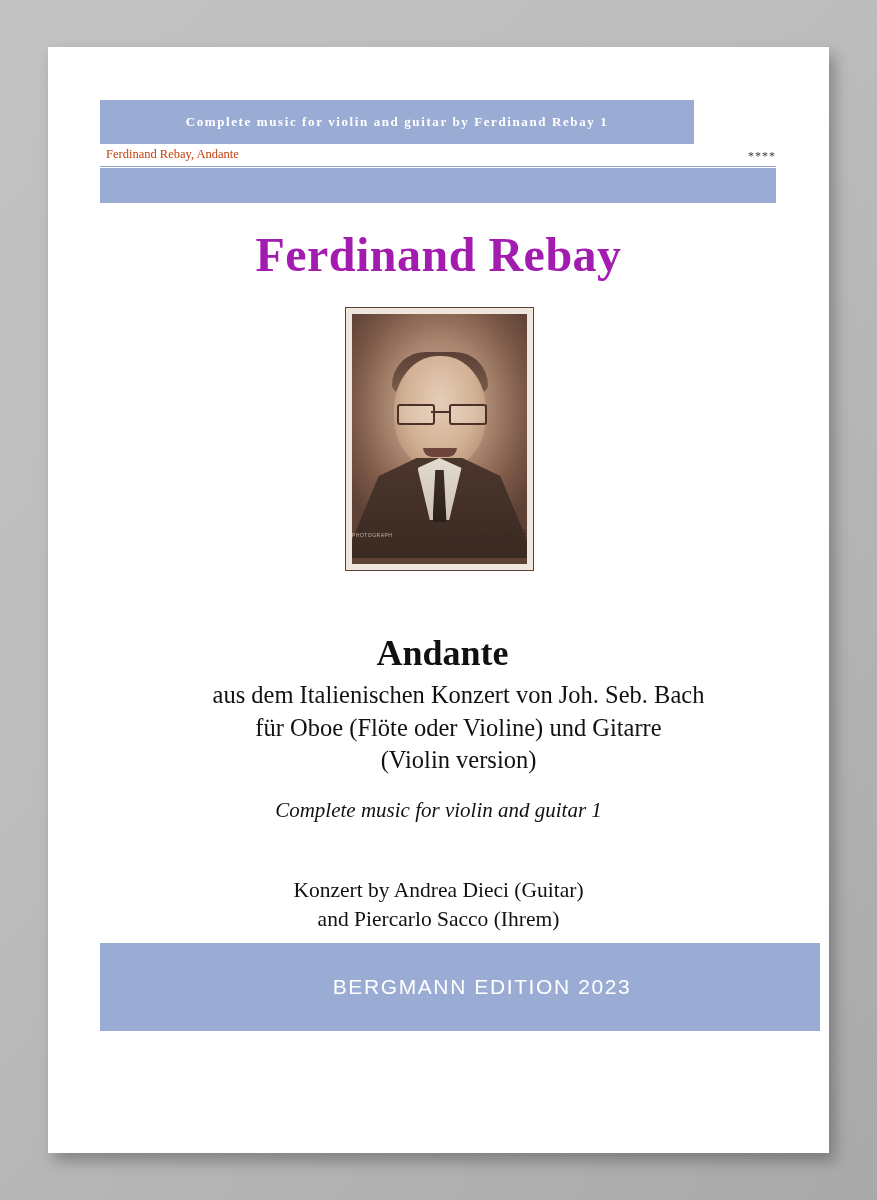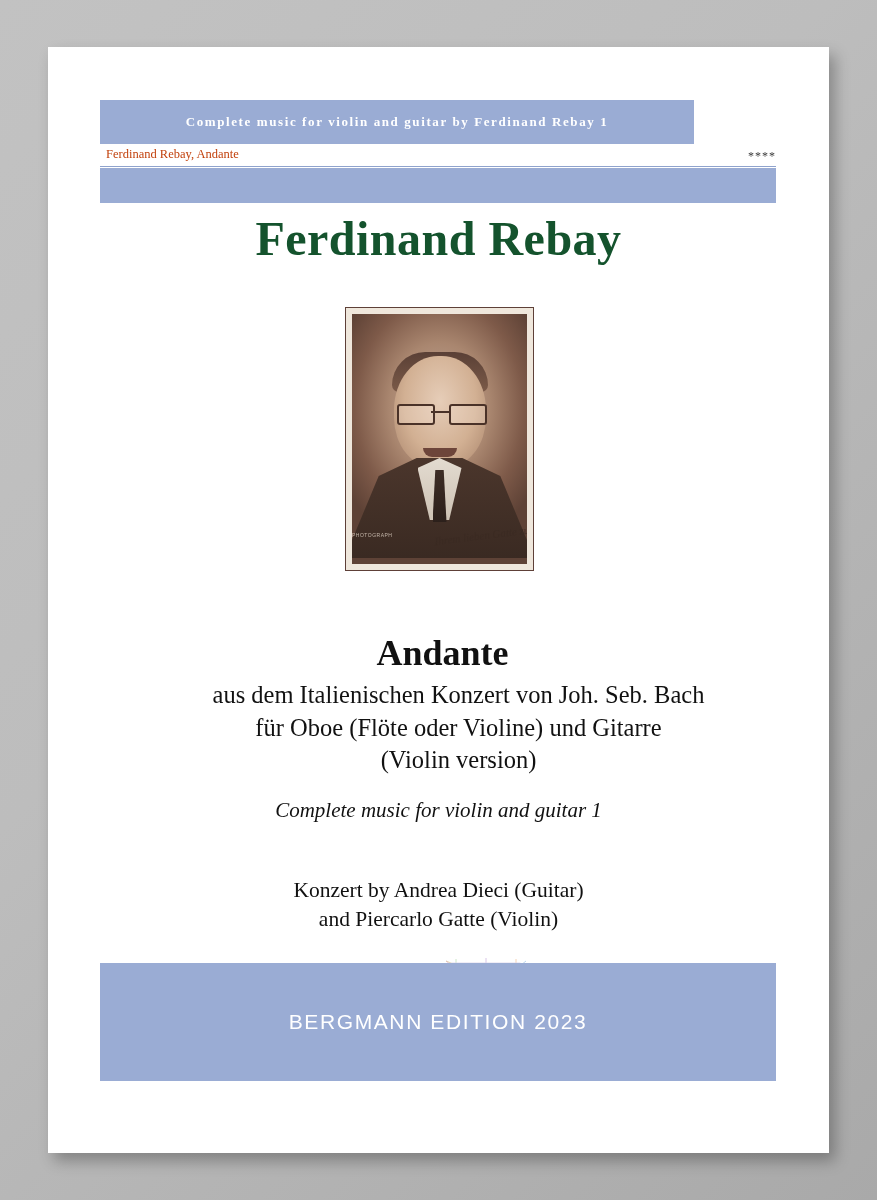--- a/index.html
+++ b/index.html
@@ -88,26 +88,26 @@
     left: 52px;
     top: 121px;
     width: 676px;
     height: 35px;
   }
   
   #composer {
     position: absolute;
     left: 0;
     right: 0;
-    top: 164px;
+    top: 180px;
     text-align: center;
     font-family: "Liberation Serif", serif;
     font-weight: bold;
     font-size: 48px;
-    color: #14532d;
+    color: #a21caf;
     letter-spacing: 0.5px;
   }
   
   #portrait {
     position: absolute;
     left: 297px;
     top: 260px;
     width: 187px;
     height: 262px;
     background: #6e4c42;
@@ -273,26 +273,27 @@
     position: absolute;
     left: 394px;
     top: 908px;
     width: 88px;
     height: 77px;
     background: #ffffff;
   }
   
   #footer-band {
     left: 52px;
-    top: 916px;
+    top: 896px;
     width: 676px;
-    height: 118px;
+    height: 88px;
     display: flex;
     align-items: center;
     justify-content: center;
+    padding-left: 44px;
   }
   #footer-band .footer-text {
     color: #ffffff;
     font-family: "Liberation Sans", sans-serif;
     font-size: 21px;
     letter-spacing: 1.6px;
   }
 </style>
 </head>
 <body>
@@ -337,21 +338,21 @@
     <div id="subtitle">
       <div>aus dem Italienischen Konzert von Joh. Seb. Bach</div>
       <div>für Oboe (Flöte oder Violine) und Gitarre</div>
       <div>(Violin version)</div>
     </div>
 
     <div id="series">Complete music for violin and guitar 1</div>
 
     <div id="credits">
       <div>Konzert by Andrea Dieci (Guitar)</div>
-      <div>and Piercarlo Gatte (Violin)</div>
+      <div>and Piercarlo Sacco (Ihrem)</div>
     </div>
 
     <div id="logo">
       <svg width="88" height="77" viewBox="0 0 88 77">
         <rect x="0" y="0" width="88" height="77" fill="#ffffff"></rect>
         <g stroke-width="0.8" fill="none" opacity="0.95">
           <line x1="4" y1="6" x2="84" y2="70" stroke="#e6a8c8"></line>
           <line x1="84" y1="6" x2="4" y2="70" stroke="#a8c8e6"></line>
           <line x1="44" y1="3" x2="44" y2="74" stroke="#cbb4e0"></line>
           <line x1="4" y1="38" x2="84" y2="38" stroke="#f0d48a"></line>

